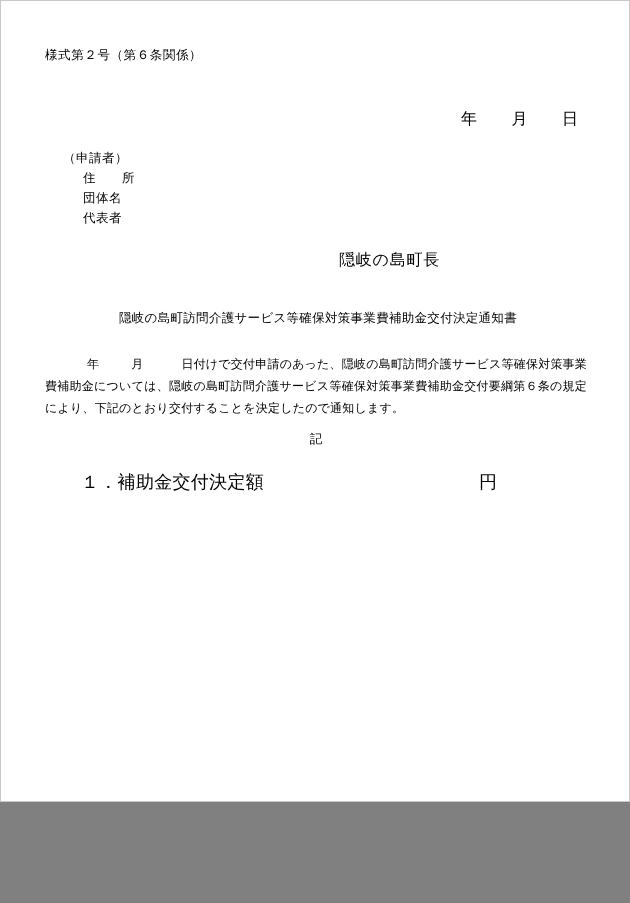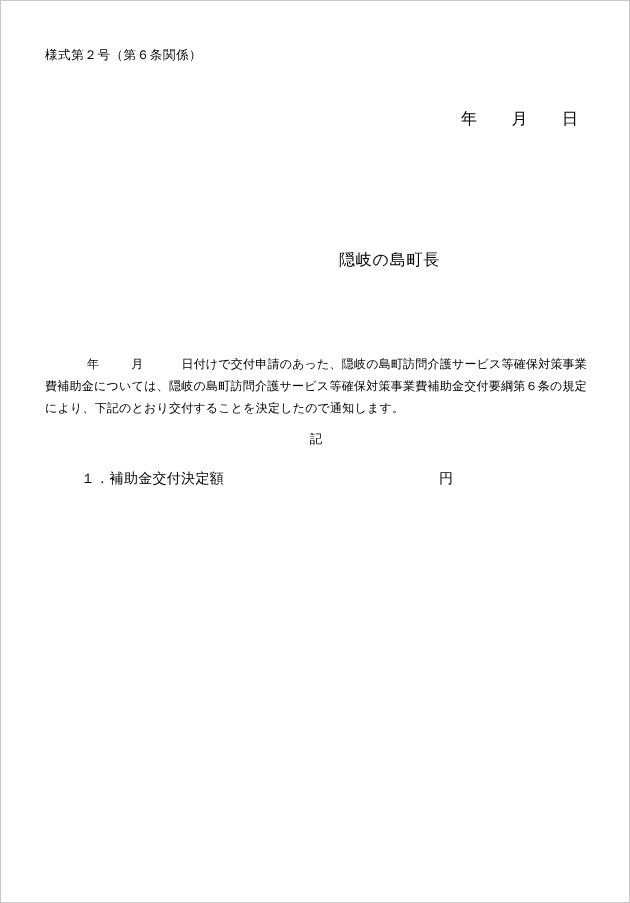--- a/index.html
+++ b/index.html
@@ -3,21 +3,21 @@
 <meta charset="utf-8">
 <style>
   html, body {
     margin: 0;
     padding: 0;
     background: #808080;
   }
   .page {
     position: relative;
     width: 630px;
-    height: 903px;
+    height: 802px;
     background: #ffffff;
     border: 1px solid #c8c8c8;
     box-sizing: border-box;
     font-family: "Liberation Serif", "DejaVu Serif", serif;
     color: #000000;
     overflow: hidden;
   }
   .abs { position: absolute; }
 
   .form-no {
@@ -79,40 +79,47 @@
     left: 0;
     top: 430px;
     width: 630px;
     text-align: center;
     font-size: 12.5px;
   }
 
   .item1 {
     left: 80px;
     top: 469px;
-    font-size: 14px;
+    font-size: 18px;
     white-space: nowrap;
     letter-spacing: 0.3px;
   }
   .item1 .amount-gap { display: inline-block; width: 215px; }
 </style>
 </head>
 <body>
 
 <div class="page">
 
   <div class="abs form-no">様式第２号（第６条関係）</div>
 
   <div class="abs date-line">
     <span>年</span><span class="gap-sm"></span><span>月</span><span class="gap-sm"></span><span>日</span>
   </div>
 
+  <div class="abs applicant-block">
+    <div>（申請者）</div>
+    <div class="indent">住　　所</div>
+    <div class="indent">団体名</div>
+    <div class="indent">代表者</div>
+  </div>
 
   <div class="abs mayor">隠岐の島町長</div>
 
+  <div class="abs doc-title">隠岐の島町訪問介護サービス等確保対策事業費補助金交付決定通知書</div>
 
   <div class="abs body-text">
     <span class="first-indent"></span><span>年</span><span class="gap-sm"></span><span>月</span><span class="gap-md"></span><span>日付けで交付申請のあった、隠岐の島町訪問介護サービス等確保対策事業費補助金については、隠岐の島町訪問介護サービス等確保対策事業費補助金交付要綱第６条の規定により、下記のとおり交付することを決定したので通知します。</span>
   </div>
 
   <div class="abs ki">記</div>
 
   <div class="abs item1">
     <span>１．</span><span>補助金交付決定額</span><span class="amount-gap"></span><span>円</span>
   </div>

